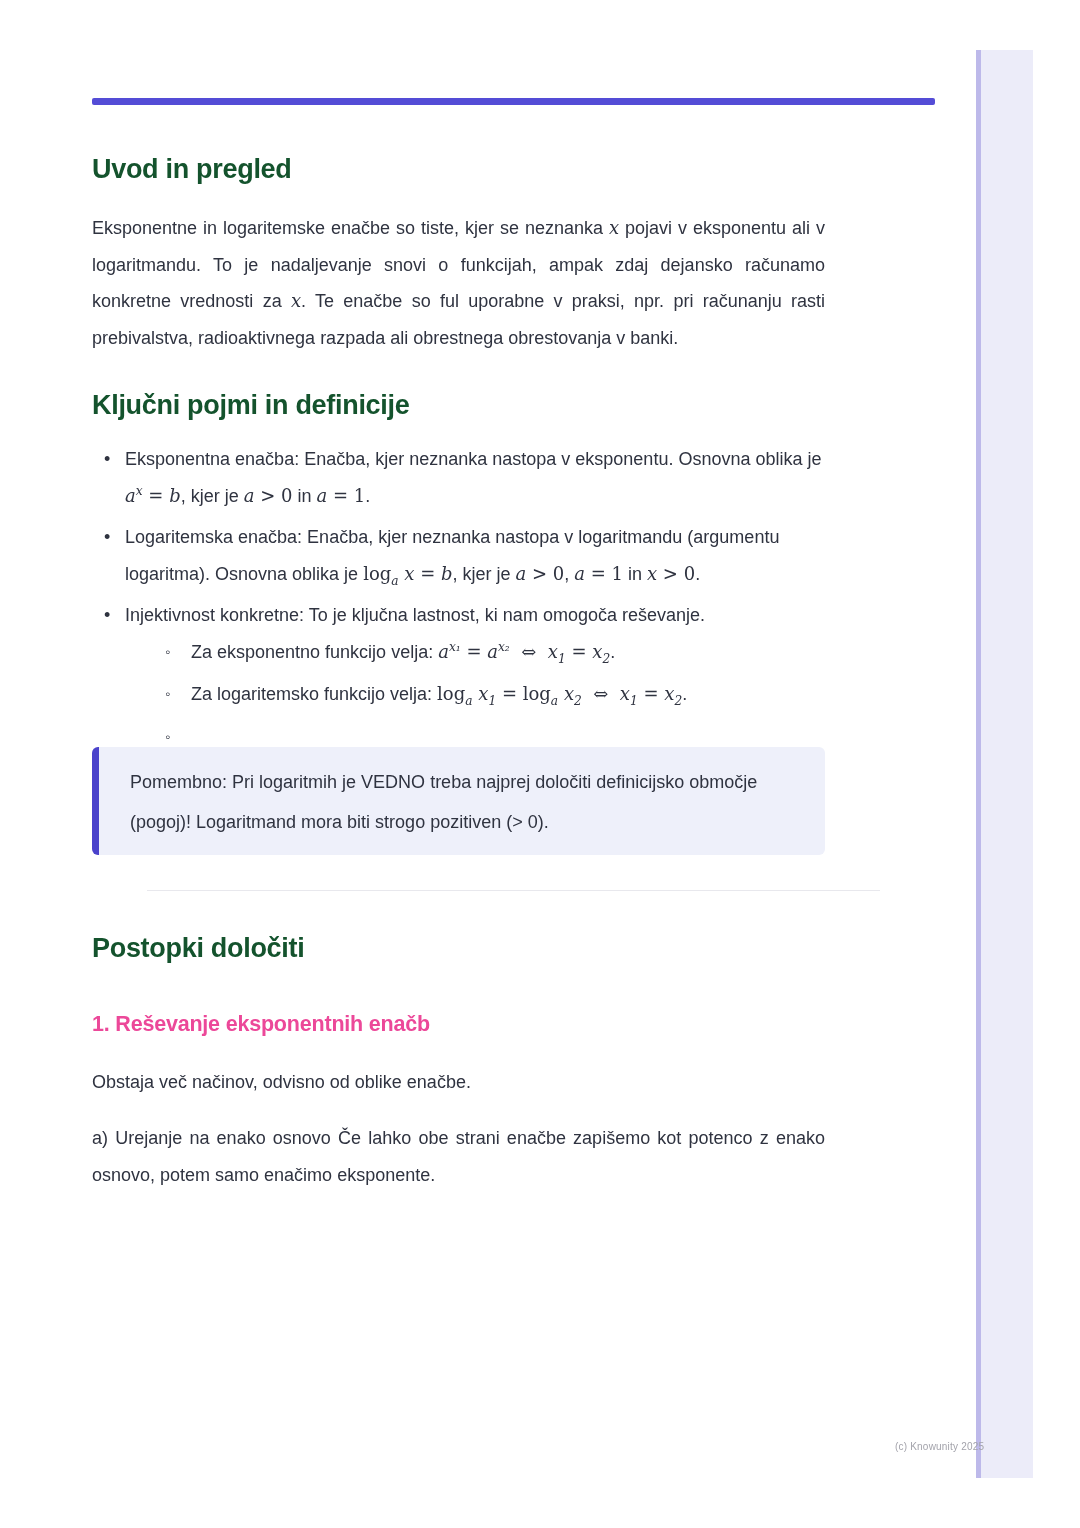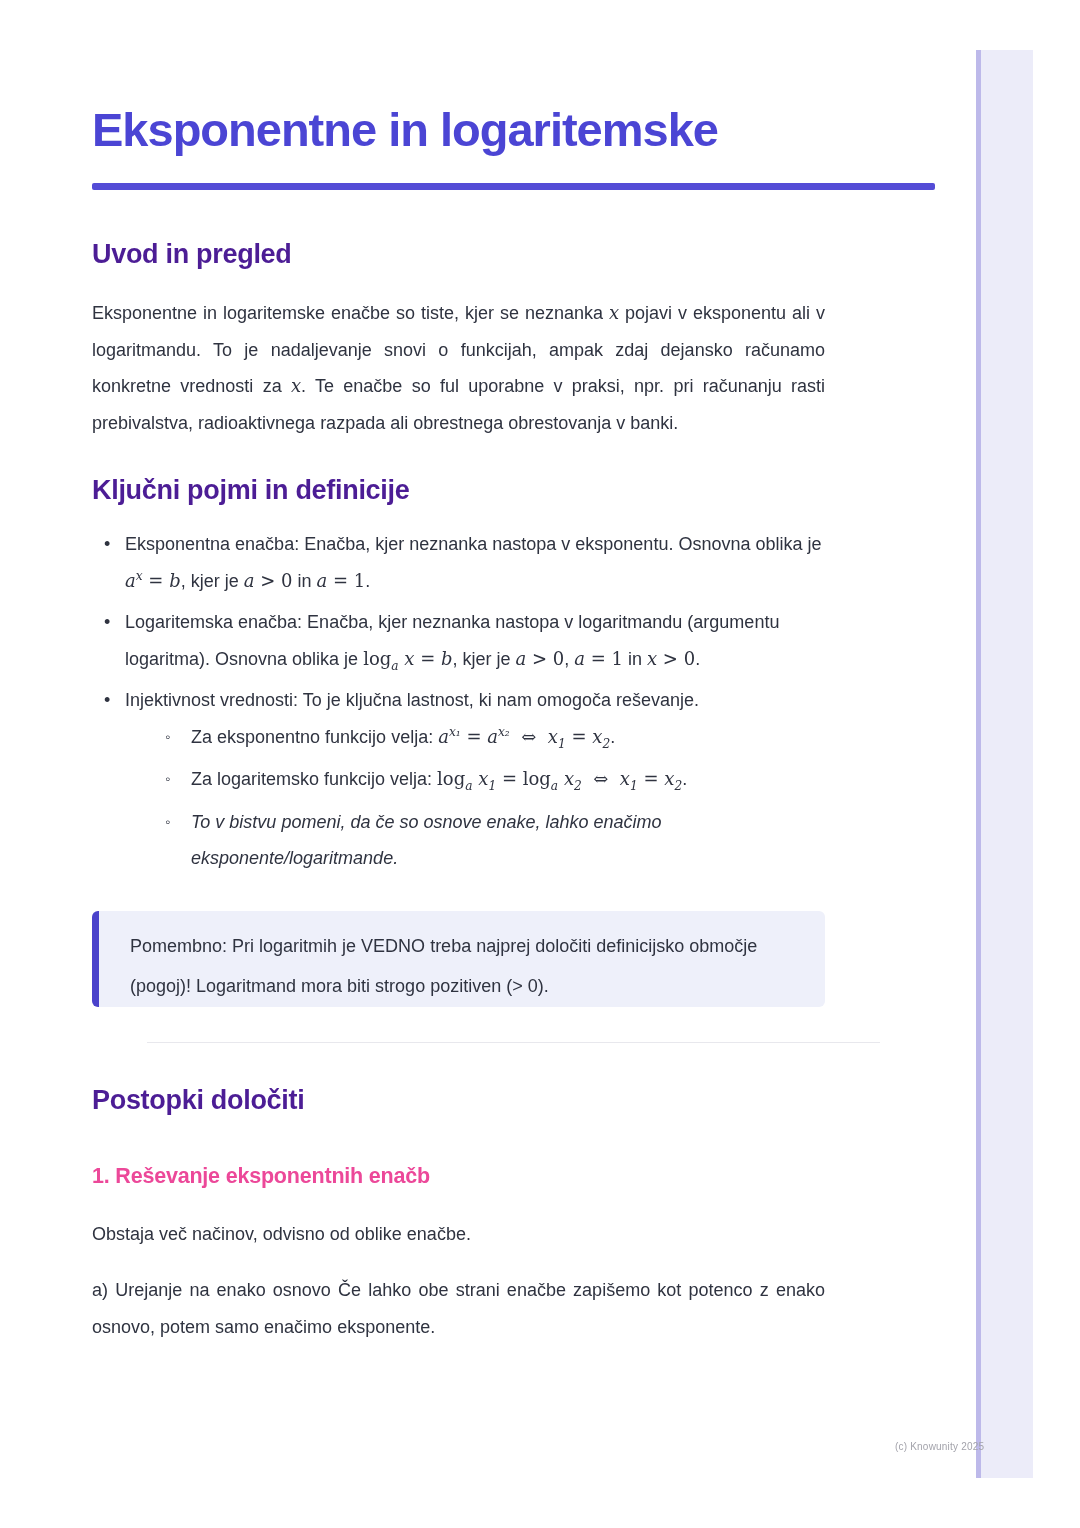--- a/index.html
+++ b/index.html
@@ -37,21 +37,21 @@
     margin-top:22px;
     width:843px;height:7px;
     background:#544cd6;
     border-radius:2px;
   }
   .h2{
     margin:0;
     font-size:27px;
     line-height:36px;
     font-weight:700;
-    color:#4c1d95;
+    color:#14532d;
     letter-spacing:-0.3px;
   }
   .h2-uvod{margin-top:46px;}
   .h2-kljucni{margin-top:31px;}
   .h2-postopki{margin-top:39px;}
   .h3{
     margin:44px 0 0 0;
     font-size:21.5px;
     line-height:28px;
     font-weight:700;
@@ -96,21 +96,21 @@
     color:#2f3340;
   }
   .sub-list .bullet{left:7px;font-size:15px;}
   .callout{
     box-sizing:border-box;
     width:733px;
     margin-top:34px;
     background:#eef0fa;
     border-left:7px solid #4a42cb;
     border-radius:6px;
-    padding:15px 30px 1px 31px;
+    padding:15px 30px 13px 31px;
     font-size:18px;
     line-height:40px;
     color:#2f3340;
   }
   .divider{
     width:733px;
     margin-top:35px;
     border:none;
     border-top:1px solid #e8e8ed;
     height:0;
@@ -143,21 +143,20 @@
 
 <div class="page">
 
   <div class="sidebar"></div>
 
   <div class="footer">(c) Knowunity 2025</div>
 
   <div class="content">
 
     <h1 class="h1">
-      <span>Eksponentne in logaritemske</span>
     </h1>
 
     <div class="title-rule"></div>
 
     <h2 class="h2 h2-uvod">Uvod in pregled</h2>
 
     <p class="body-text p-intro"><span class="seg-r">Eksponentne in logaritemske enačbe so tiste, kjer se neznanka </span><span class="seg-m">x</span><span class="seg-r"> pojavi v eksponentu ali v logaritmandu. To je nadaljevanje snovi o funkcijah, ampak zdaj dejansko računamo konkretne vrednosti za </span><span class="seg-m">x</span><span class="seg-r">. Te enačbe so ful uporabne v praksi, npr. pri računanju rasti prebivalstva, radioaktivnega razpada ali obrestnega obrestovanja v banki.</span></p>
 
     <h2 class="h2 h2-kljucni">Ključni pojmi in definicije</h2>
 
@@ -165,33 +164,32 @@
       <li>
         <span class="bullet">•</span>
         <span><span class="seg-b">Eksponentna enačba</span><span class="seg-r">: Enačba, kjer neznanka nastopa v eksponentu. Osnovna oblika je </span><span class="seg-m">a</span><sup class="seg-msup">x</sup><span class="seg-mr"> = </span><span class="seg-m">b</span><span class="seg-r">, kjer je </span><span class="seg-m">a</span><span class="seg-mr"> &gt; 0</span><span class="seg-r"> in </span><span class="seg-m">a</span><span class="seg-mr"> = 1</span><span class="seg-r">.</span></span>
       </li>
       <li>
         <span class="bullet">•</span>
         <span><span class="seg-b">Logaritemska enačba</span><span class="seg-r">: Enačba, kjer neznanka nastopa v logaritmandu (argumentu logaritma). Osnovna oblika je </span><span class="seg-mr">log</span><sub class="seg-msub">a</sub><span class="seg-m"> x</span><span class="seg-mr"> = </span><span class="seg-m">b</span><span class="seg-r">, kjer je </span><span class="seg-m">a</span><span class="seg-mr"> &gt; 0</span><span class="seg-r">, </span><span class="seg-m">a</span><span class="seg-mr"> = 1</span><span class="seg-r"> in </span><span class="seg-m">x</span><span class="seg-mr"> &gt; 0</span><span class="seg-r">.</span></span>
       </li>
       <li>
         <span class="bullet">•</span>
-        <span><span class="seg-b">Injektivnost vrednosti</span><span class="seg-r">: To je ključna lastnost, ki nam omogoča reševanje.</span></span>
+        <span><span class="seg-b">Injektivnost konkretne</span><span class="seg-r">: To je ključna lastnost, ki nam omogoča reševanje.</span></span>
         <ul class="sub-list">
           <li>
             <span class="bullet">◦</span>
             <span><span class="seg-r">Za eksponentno funkcijo velja: </span><span class="seg-m">a</span><sup class="seg-msup">x₁</sup><span class="seg-mr"> = </span><span class="seg-m">a</span><sup class="seg-msup">x₂</sup><span class="seg-mr">&nbsp;&nbsp;⇔&nbsp;&nbsp;</span><span class="seg-m">x</span><sub class="seg-msub">1</sub><span class="seg-mr"> = </span><span class="seg-m">x</span><sub class="seg-msub">2</sub><span class="seg-r">.</span></span>
           </li>
           <li>
             <span class="bullet">◦</span>
             <span><span class="seg-r">Za logaritemsko funkcijo velja: </span><span class="seg-mr">log</span><sub class="seg-msub">a</sub><span class="seg-m"> x</span><sub class="seg-msub">1</sub><span class="seg-mr"> = </span><span class="seg-mr">log</span><sub class="seg-msub">a</sub><span class="seg-m"> x</span><sub class="seg-msub">2</sub><span class="seg-mr">&nbsp;&nbsp;⇔&nbsp;&nbsp;</span><span class="seg-m">x</span><sub class="seg-msub">1</sub><span class="seg-mr"> = </span><span class="seg-m">x</span><sub class="seg-msub">2</sub><span class="seg-r">.</span></span>
           </li>
           <li>
             <span class="bullet">◦</span>
-            <span><span class="seg-i">To v bistvu pomeni, da če so osnove enake, lahko enačimo eksponente/logaritmande.</span></span>
           </li>
         </ul>
       </li>
     </ul>
 
     <div class="callout"><span class="seg-b">Pomembno</span><span class="seg-r">: Pri logaritmih je </span><span class="seg-b">VEDNO</span><span class="seg-r"> treba najprej določiti definicijsko območje (pogoj)! Logaritmand mora biti strogo pozitiven (&gt; 0).</span></div>
 
     <hr class="divider">
 
     <h2 class="h2 h2-postopki">Postopki določiti</h2>

